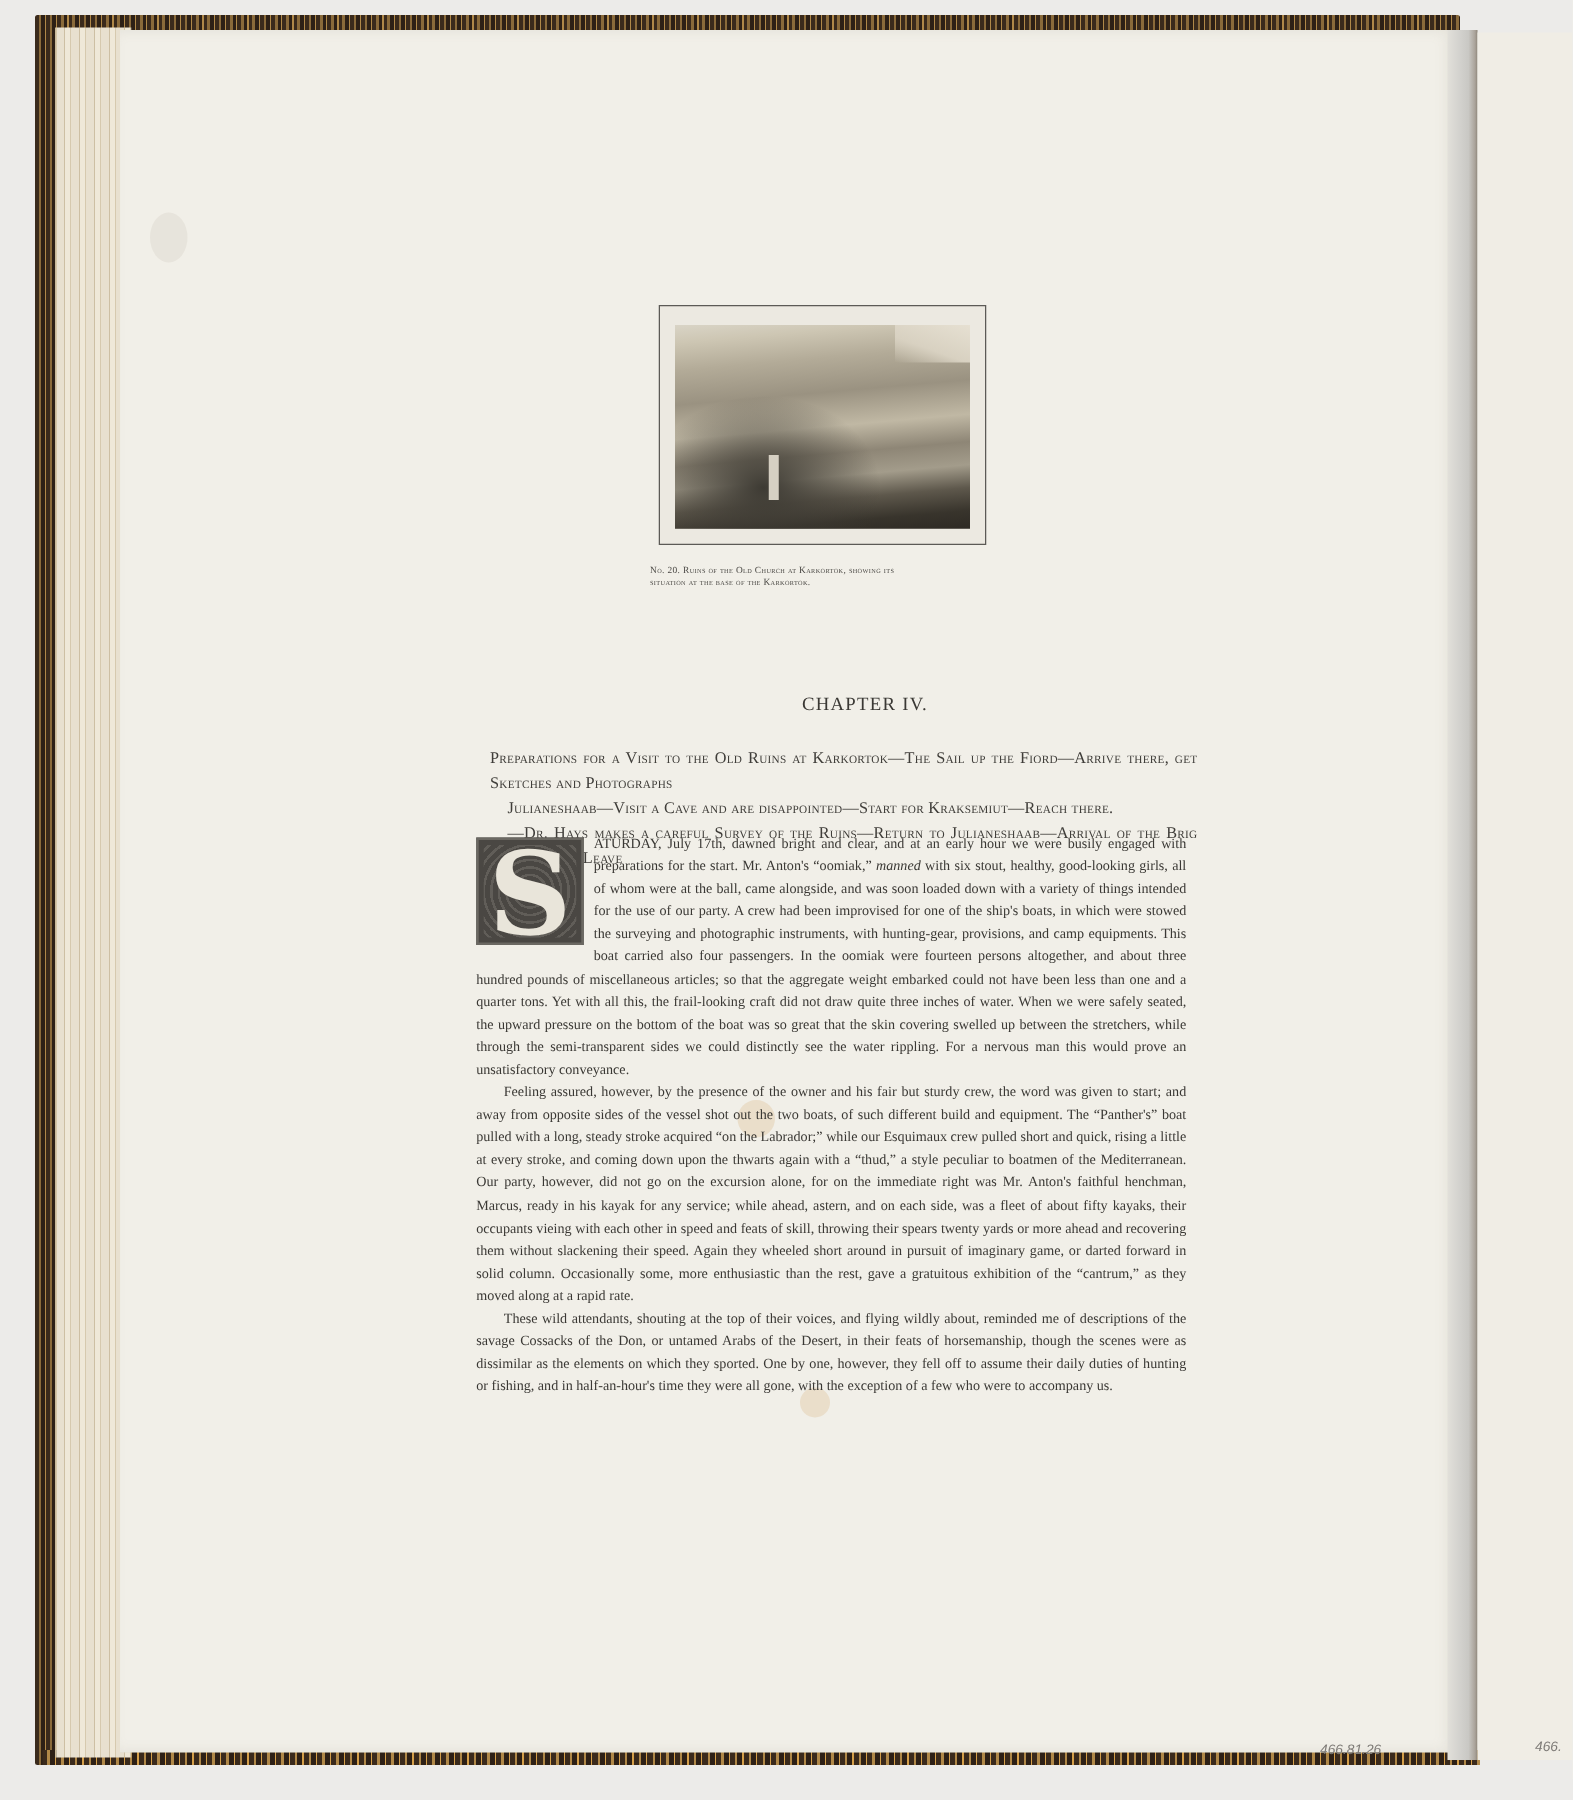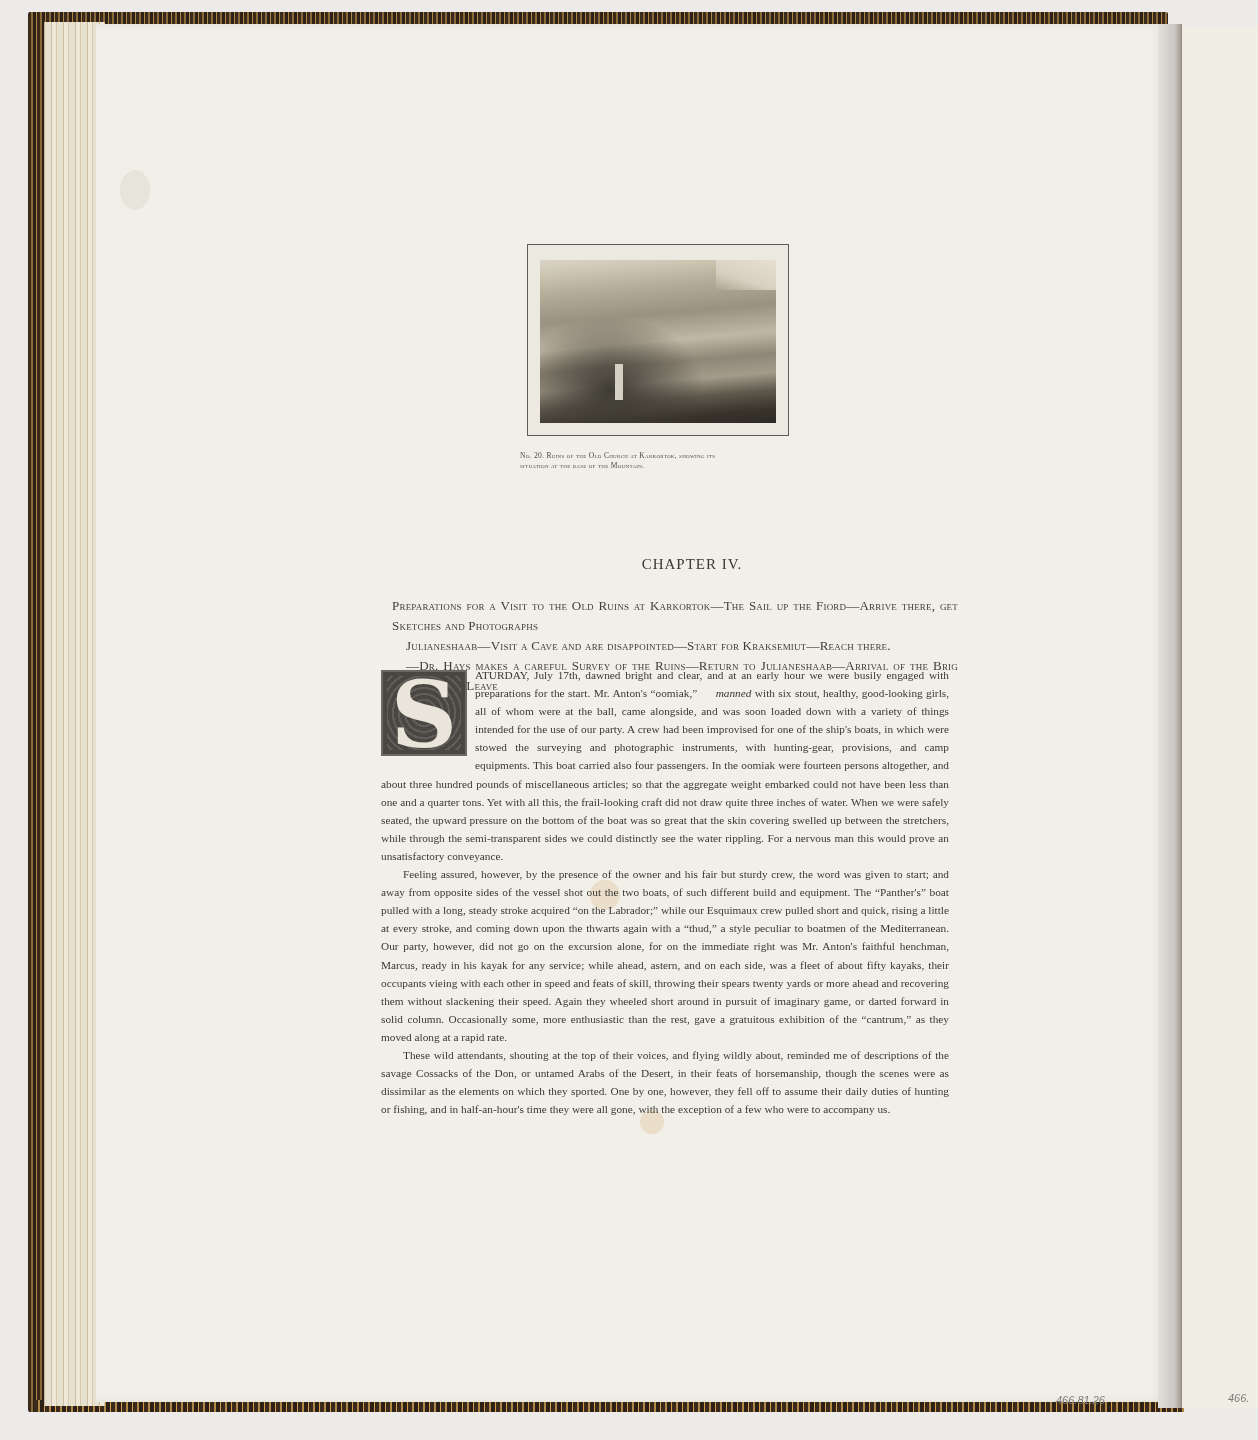--- a/index.html
+++ b/index.html
@@ -82,21 +82,21 @@
   }
   .dropcap span {
     position:absolute; left:0; top:0; width:100%; height:100%;
     text-align:center; font-size:92px; line-height:86px; color:#e9e5da;
     font-family:"DejaVu Serif",serif; font-weight:bold;
   }
   .dropcap::before {
     content:""; position:absolute; inset:4px;
     background:repeating-radial-gradient(circle at 50% 50%, rgba(200,195,185,0.18) 0 2px, transparent 2px 6px);
   }
-  em { font-style:italic;margin-left:15px; }
+  em { font-style:italic; }
   .shelfmark {
     position:absolute; font-family:Liberation Sans, sans-serif; font-style:italic;
     font-size:11px; color:#7e7b77;
   }
   .stain { position:absolute; border-radius:50%; background:rgba(214,170,110,0.25); }
 </style>
 </head>
 <body>
 
 <div class="cover"></div>
@@ -110,21 +110,21 @@
 <div class="stain" style="left:120px;top:170px;width:30px;height:40px;background:rgba(190,180,165,0.18)"></div>
 <div class="stain" style="left:590px;top:880px;width:30px;height:30px"></div>
 <div class="stain" style="left:640px;top:1110px;width:24px;height:24px"></div>
 
 <div class="photo-frame">
   <div class="photo"></div>
 </div>
 
 <div class="caption">
   <div>No. 20. Ruins of the Old Church at Karkortok, showing its</div>
-  <div>situation at the base of the Mountain.</div>
+  <div>situation at the base of the Karkortok.</div>
 </div>
 
 <div class="chapter">CHAPTER IV.</div>
 
 <div class="summary">
   <span>Preparations for a Visit to the Old Ruins at Karkortok—The Sail up the Fiord—Arrive there, get Sketches and Photographs</span>
   <span class="indent">Julianeshaab—Visit a Cave and are disappointed—Start for Kraksemiut—Reach there.</span>
   <span class="indent">—Dr. Hays makes a careful Survey of the Ruins—Return to Julianeshaab—Arrival of the Brig “Tjalfe”—Leave</span>
 </div>
 

